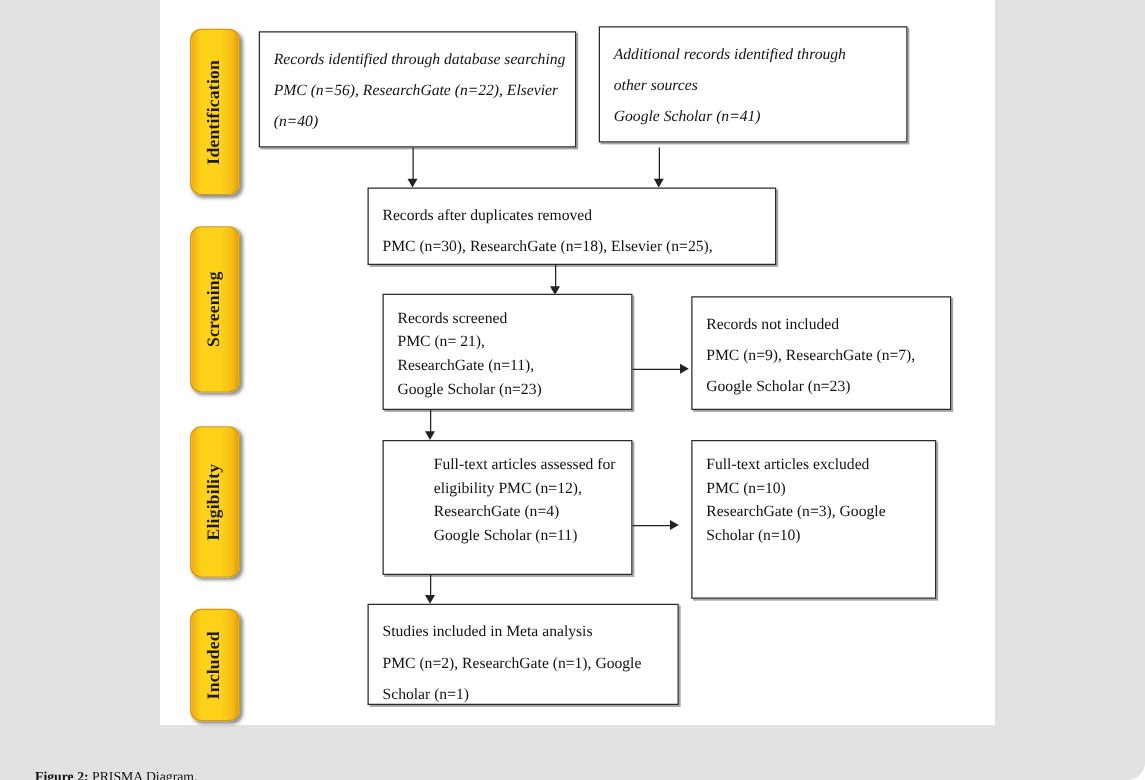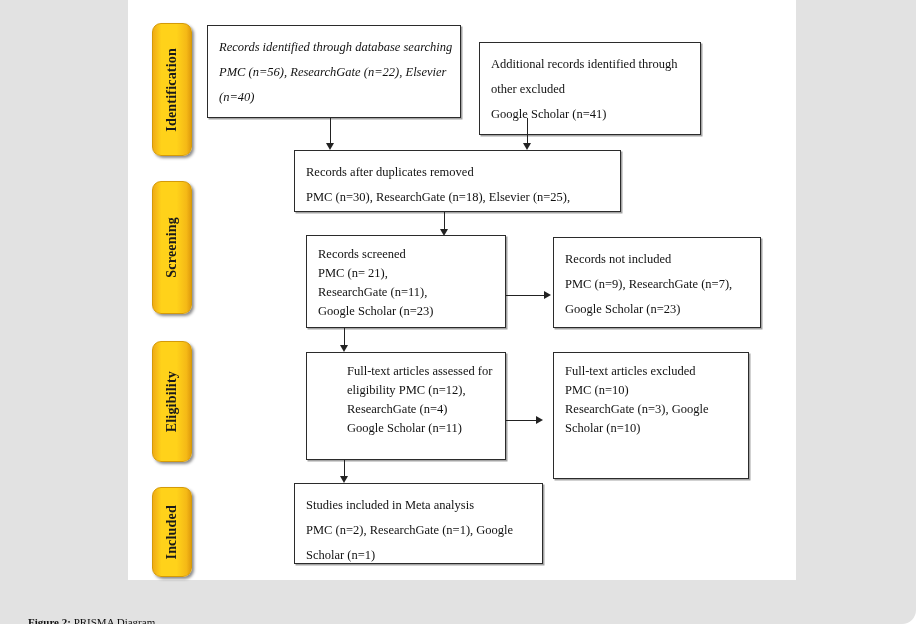--- a/index.html
+++ b/index.html
@@ -128,23 +128,23 @@
     <div class="stage" style="left:24px; top:487px; width:38px; height:88px;">
       <span>Included</span>
     </div>
 
     <div class="box loose" style="left:79px; top:25px; width:254px; height:93px;font-style:italic;">
       <span class="ln">Records identified through database searching</span>
       <span class="ln">PMC (n=56), ResearchGate (n=22), Elsevier</span>
       <span class="ln">(n=40)</span>
     </div>
 
-    <div class="box loose" style="left:351px; top:42px; width:222px; height:93px;">
+    <div class="box loose" style="left:351px; top:21px; width:247px; height:93px;font-style:italic;">
       <span class="ln">Additional records identified through</span>
-      <span class="ln">other excluded</span>
+      <span class="ln">other sources</span>
       <span class="ln">Google Scholar (n=41)</span>
     </div>
 
     <div class="vline" style="left:202px; top:118px; height:26px;"></div>
     <div class="arrow-down" style="left:197.5px; top:143px;"></div>
 
     <div class="vline" style="left:399px; top:118px; height:26px;"></div>
     <div class="arrow-down" style="left:394.5px; top:143px;"></div>
 
     <div class="box loose" style="left:166px; top:150px; width:327px; height:62px;">

